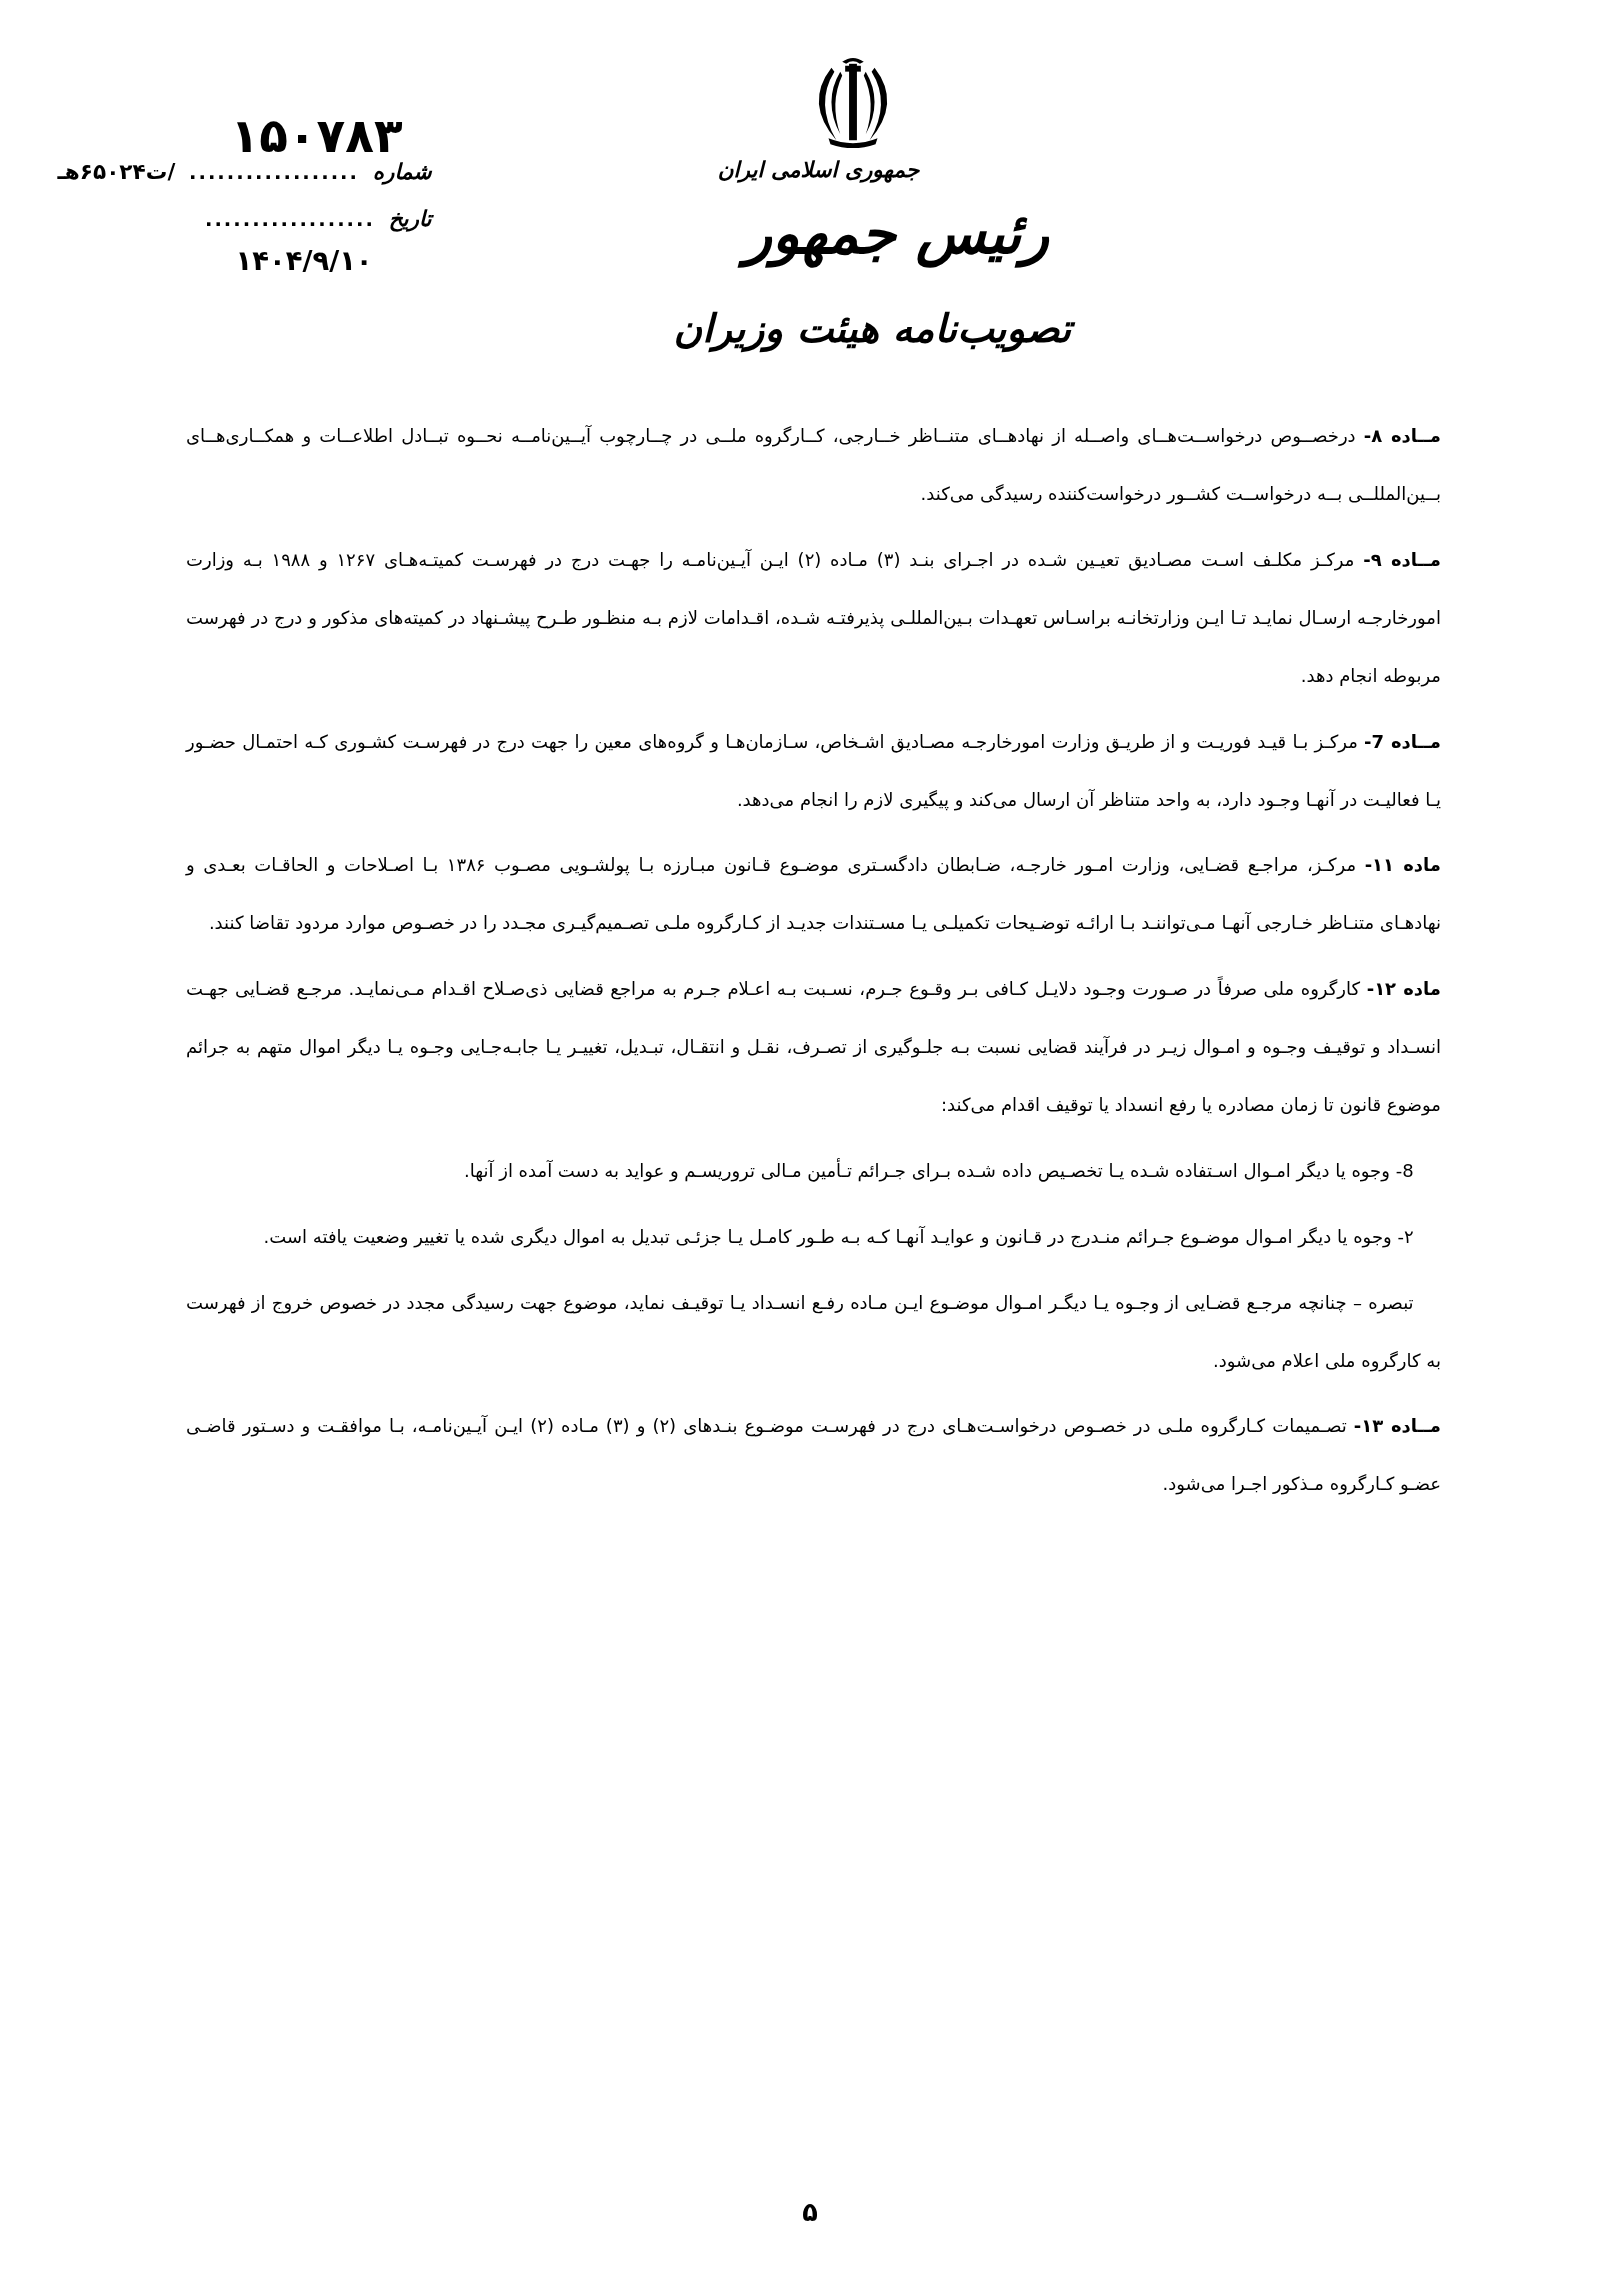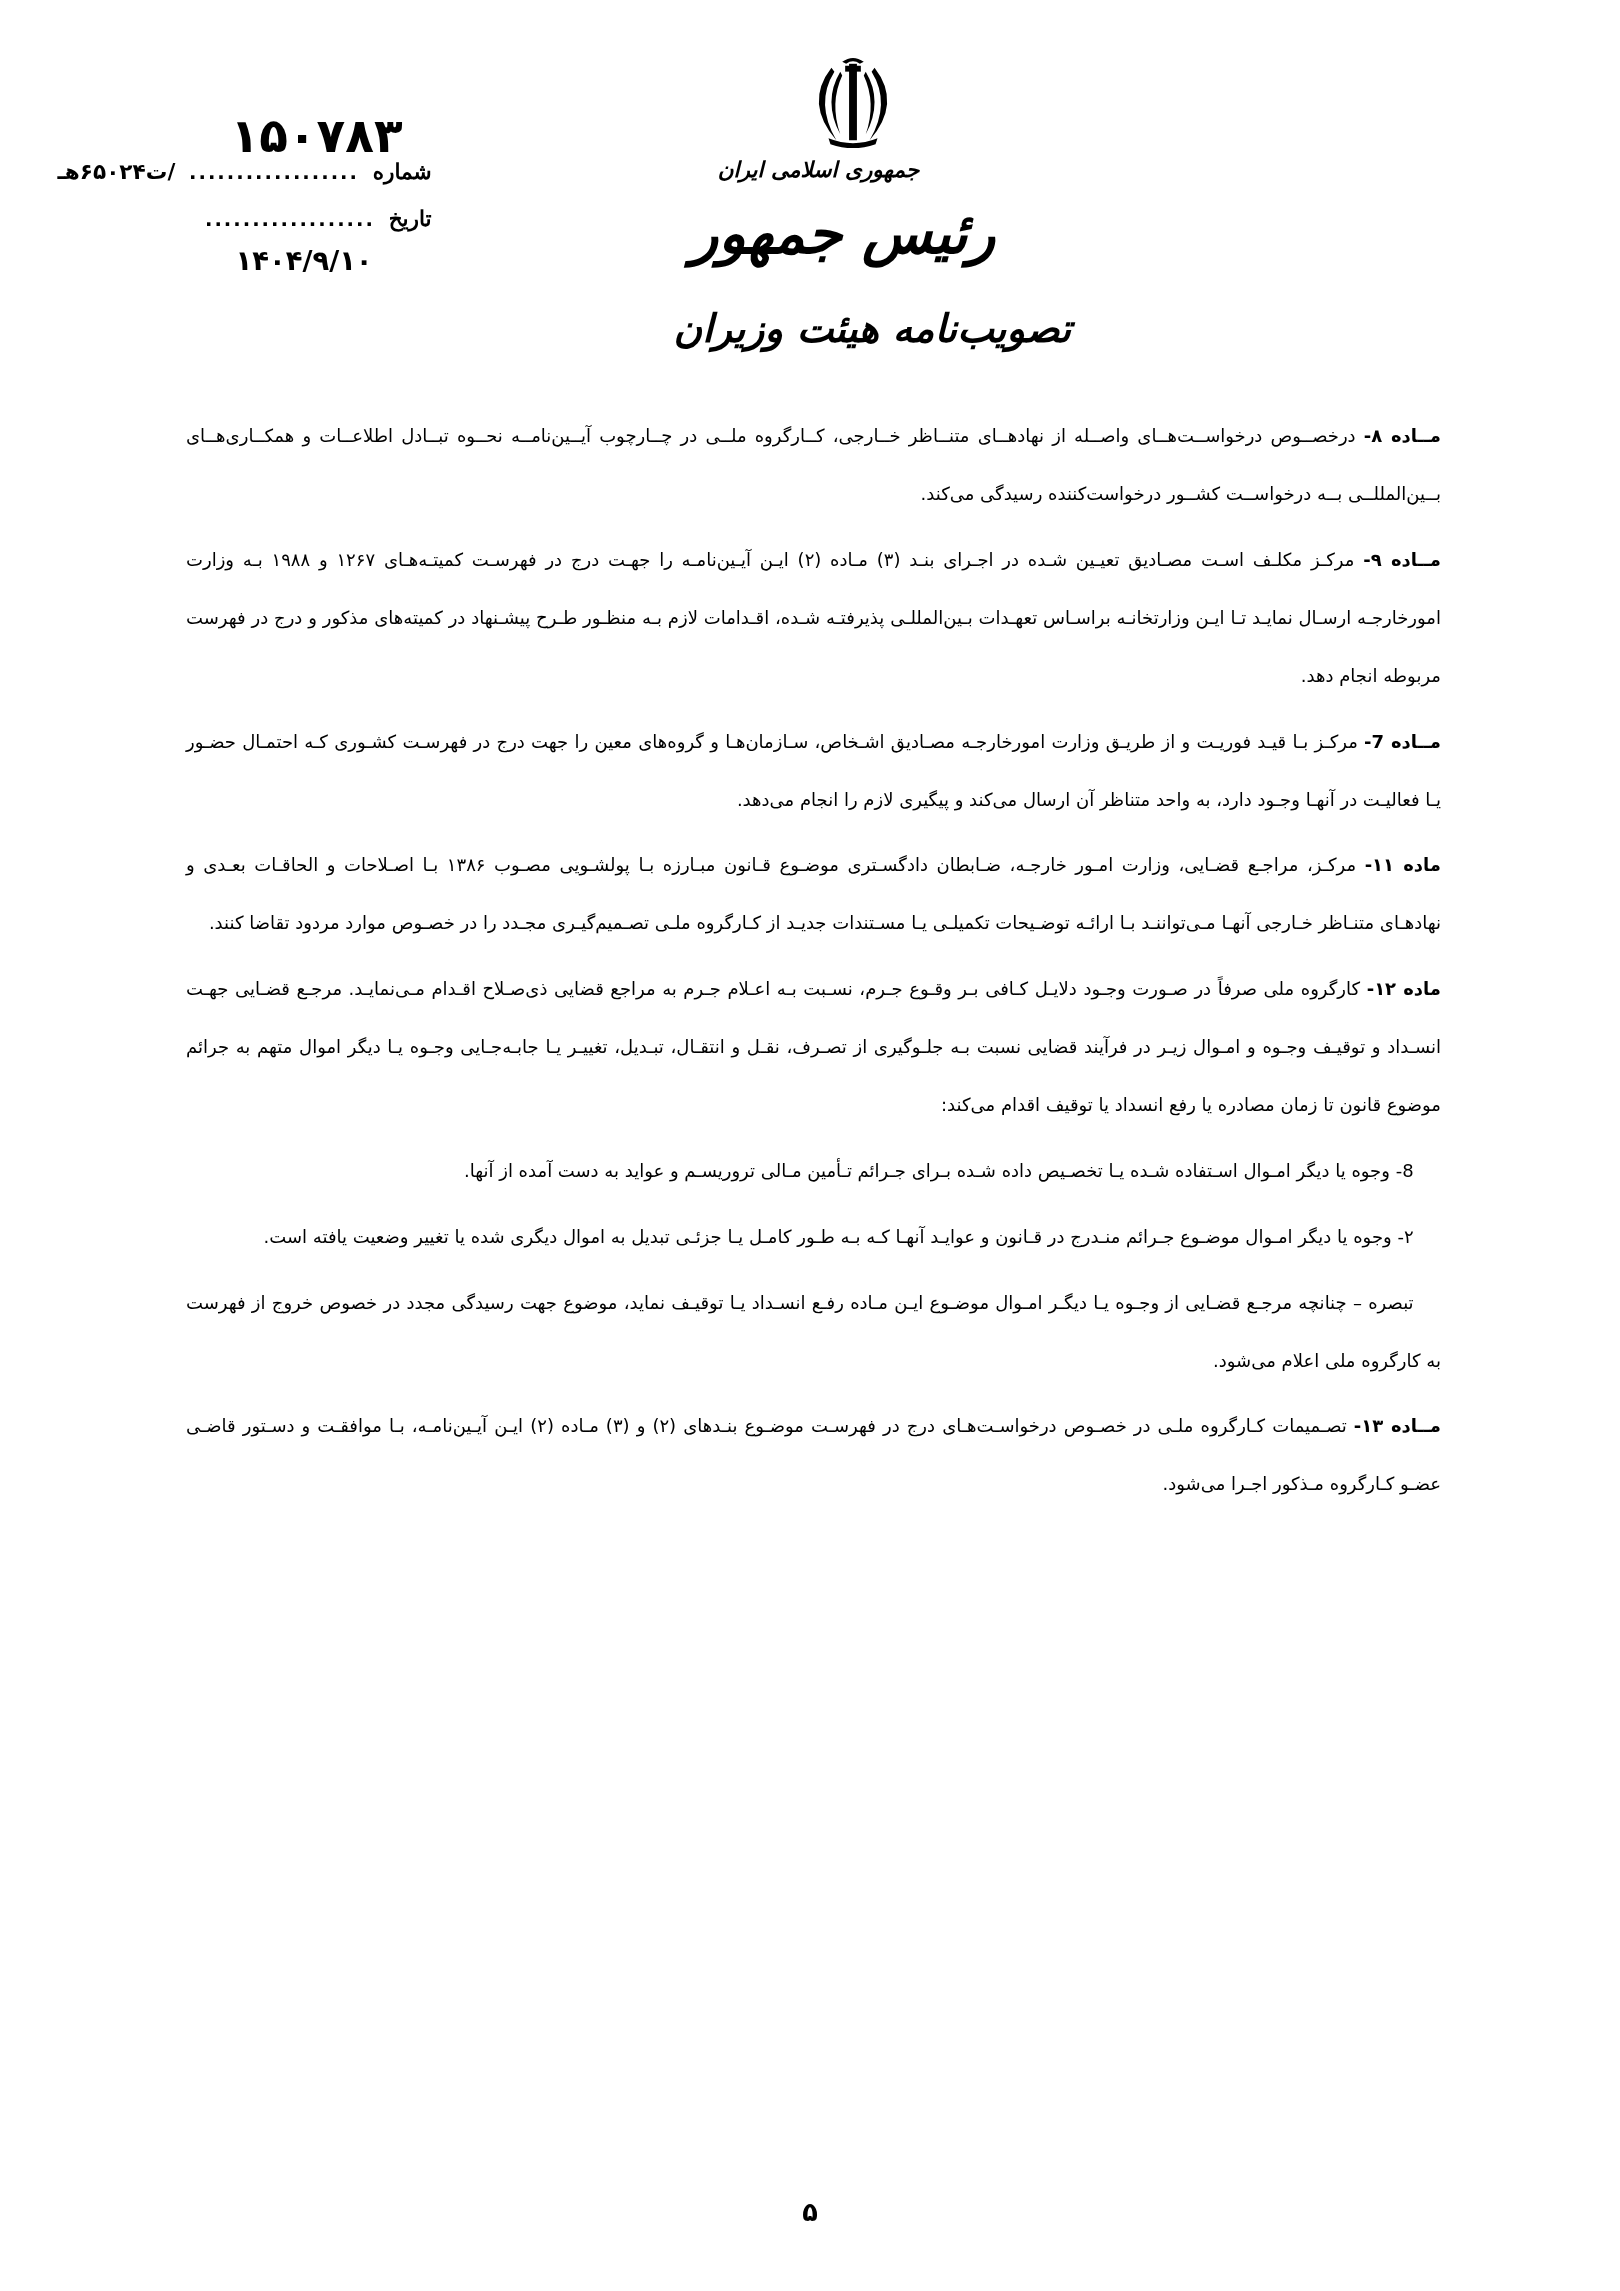--- a/index.html
+++ b/index.html
@@ -52,21 +52,21 @@
       font-weight: bold;
       font-size: 21.6px;
       line-height: 29px;
       transform: translateX(-54px);
     }
     .office-title {
       position: absolute;
       left: 0;
       top: 155px;
       width: 412px;
-      text-align: center;
+      text-align: right;
       font-family: "DejaVu Serif", "Liberation Serif", serif;
       font-style: italic;
       font-weight: bold;
       font-size: 57px;
       line-height: 78px;
       transform: translateX(-49px);
     }
     .approval-title {
       position: absolute;
       left: 0;
@@ -106,20 +106,21 @@
       display: flex;
       flex-direction: row;
       align-items: baseline;
       gap: 13.7px;
       white-space: nowrap;
     }
     .ref-row.number-row { top: 61px; }
     .ref-row.date-row { top: 108px; }
     .ref-label {
       font-family: "DejaVu Serif", "Liberation Serif", serif;
+      font-style: italic;
       font-weight: bold;
       font-size: 21.6px;
     }
     .ref-dots {
       font-size: 19.6px;
       letter-spacing: 2px;
       font-weight: bold;
     }
     .ref-value {
       font-size: 21.6px;

